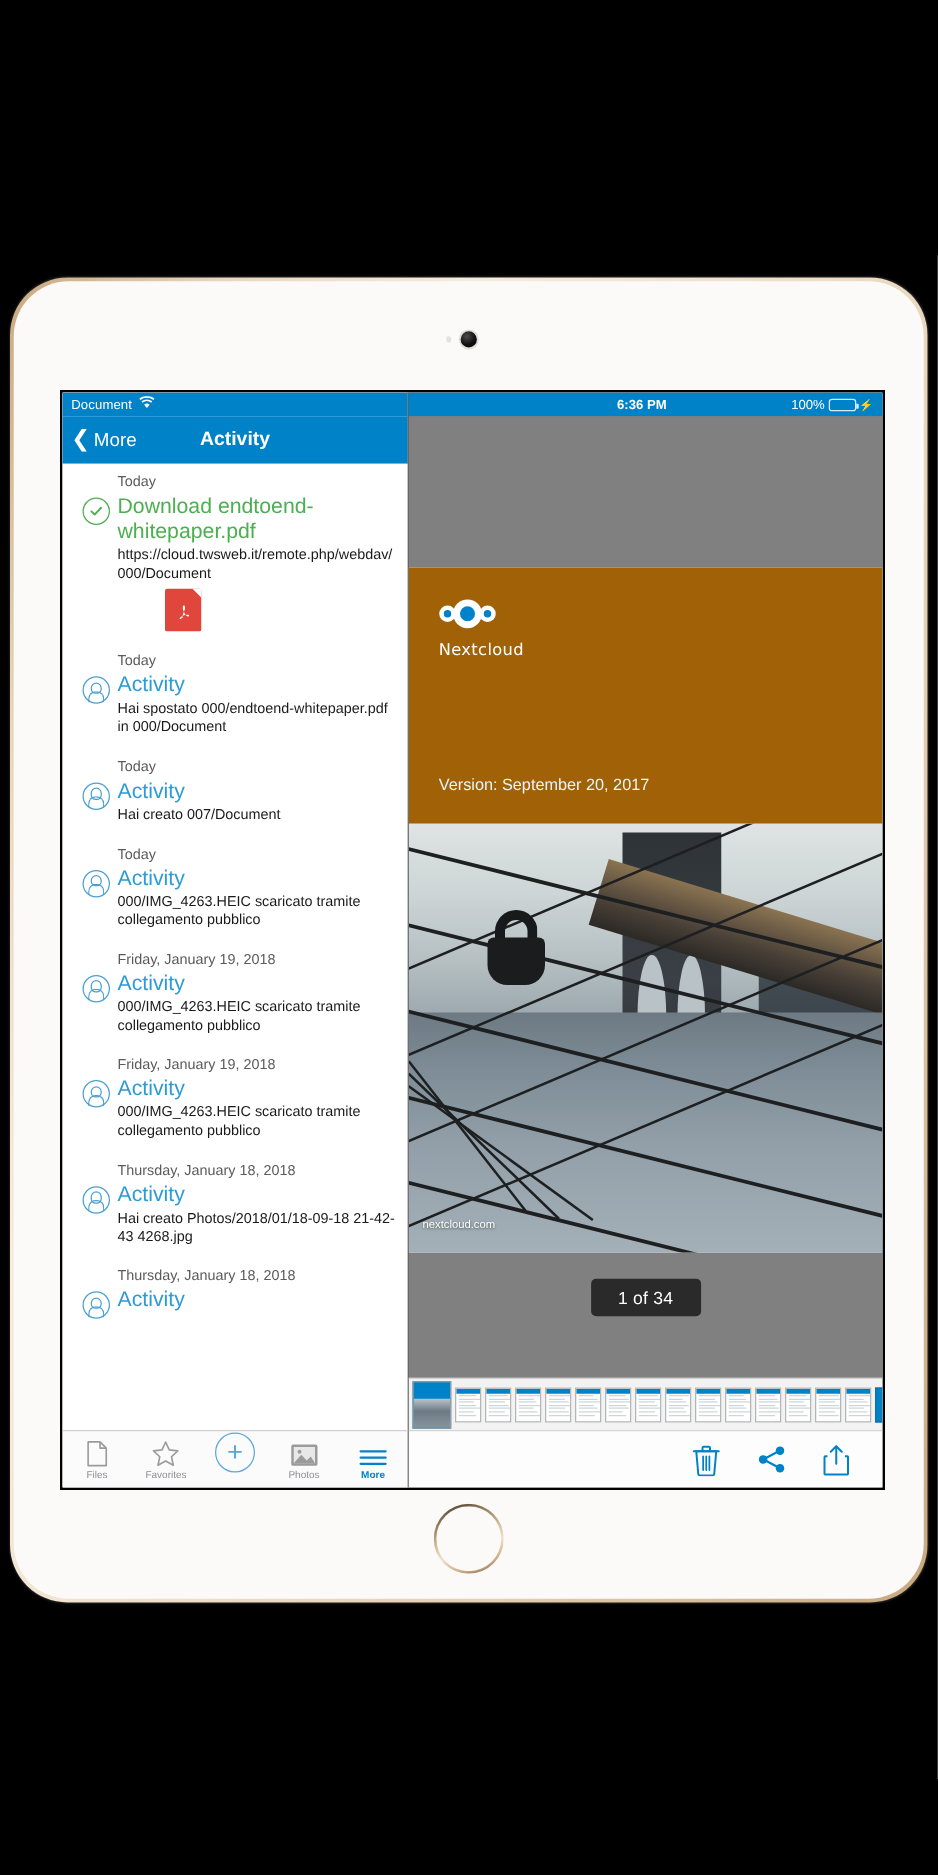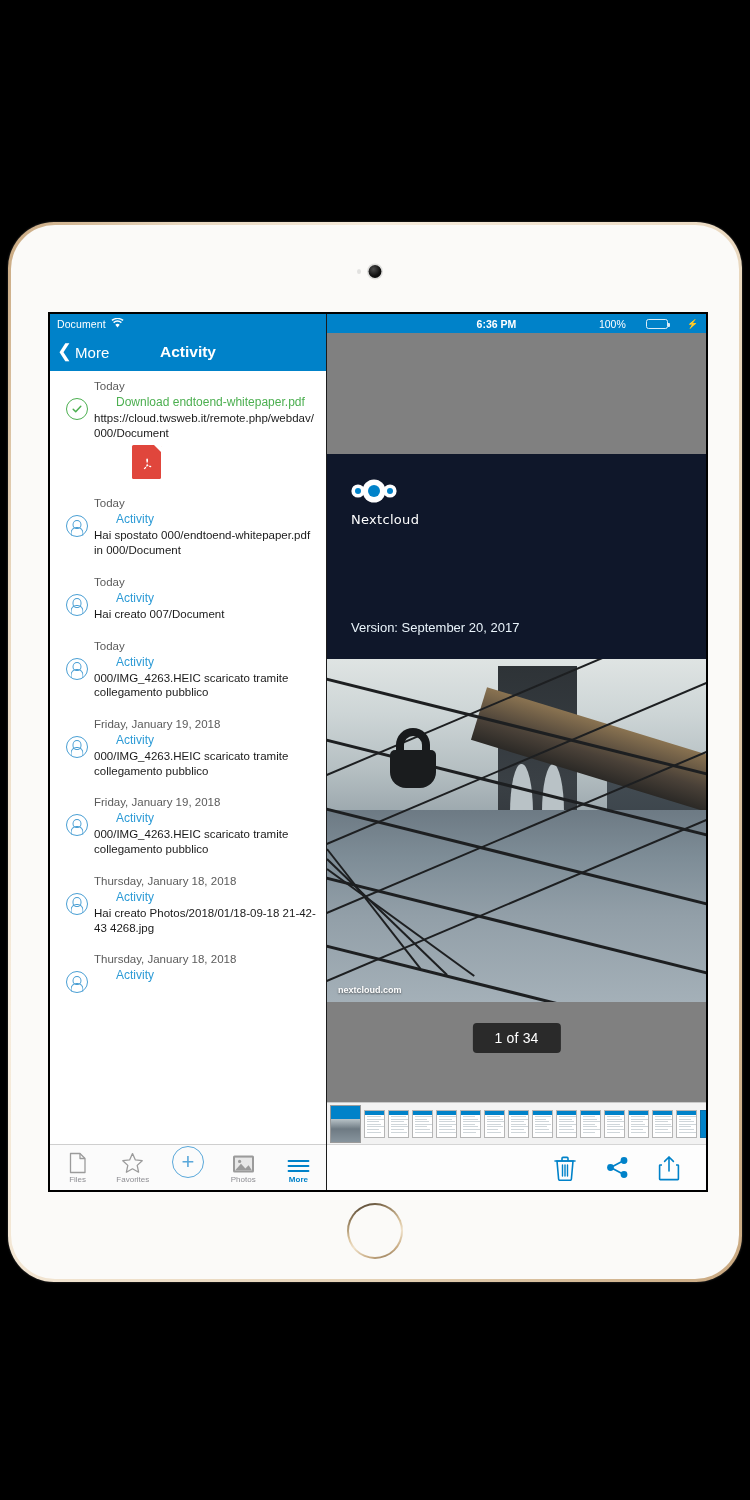--- a/index.html
+++ b/index.html
@@ -75,21 +75,21 @@
     color: #fff;
     font-size: 10.5px;
     display: flex; align-items: center;
     padding: 0 7px;
     flex-shrink: 0;
   }
   .sb-left { display:flex; align-items:center; gap:5px; }
   .sb-carrier { font-size: 10.5px; letter-spacing: .1px; }
   .wifi-ico { display:block; }
   .sb-time { flex: 1; text-align:center; font-weight:700; font-size:10.5px; }
-  .sb-right { display:flex; align-items:center; gap:20px; font-size:10.5px; }
+  .sb-right { display:flex; align-items:center; gap:3px; font-size:10.5px; }
   .batt {
     width: 22px; height: 10px;
     border: 1px solid rgba(255,255,255,.85);
     border-radius: 2.5px;
     padding: 1px; position: relative;
   }
   .batt::after {
     content:""; position:absolute; right:-3px; top:3px;
     width:1.6px; height:4px; background: rgba(255,255,255,.85);
     border-radius:0 1px 1px 0;
@@ -127,21 +127,21 @@
     position: relative;
   }
   .act-item { padding: 9px 10px 9px 10px; display:flex; gap:0; }
   .act-icon {
     width: 34px; flex-shrink:0;
     display:flex; align-items:flex-start; justify-content:center;
     padding-top: 18px;
   }
   .act-body { flex:1; min-width:0; }
   .act-date { font-size:11.5px; color:#5b5b5b; margin-bottom:3px; }
-  .act-subject { font-size:12px; color:#2d9bd6; margin-bottom:2px;margin-left:22px; }
+  .act-subject { font-size:17px; color:#2d9bd6; margin-bottom:2px; }
   .act-subject.green { color:#4caf50; }
   .act-message { font-size:11.5px; color:#1a1a1a; line-height:1.28; word-break: break-word; }
   .pdf-thumb-wrap { padding: 5px 0 0 38px; }
 
   .avatar-circle {
     width:22px; height:22px; border-radius:50%;
     border:1.4px solid #4a9fd4; position:relative;
     flex-shrink:0;
   }
   .avatar-circle::before {
@@ -219,21 +219,21 @@
     flex:1; background:#808080; position:relative;
     overflow:hidden;
     display:flex; flex-direction:column; align-items:center;
   }
   .pdf-page {
     width:100%; background:#fff;
     margin-top:121px;
     position:relative;
   }
   .pdf-cover-top {
-    background:#0f172a;
+    background:#a16207;
     padding: 24px 24px 22px 24px;
     color:#fff;
     height: 205px;
     position:relative;
   }
   .nc-logo-row { margin-bottom: 4px; }
   .nc-word {
     font-size:13px; color:#fff; letter-spacing:.3px;
     margin-top:1px; font-family:"DejaVu Sans", sans-serif;
   }
@@ -292,22 +292,22 @@
   .lock-shackle {
     position:absolute; left:8px; top:0; width:34px; height:30px;
     border: 8px solid #17191b; border-bottom:none;
     border-radius: 20px 20px 0 0;
   }
   .lock-body {
     position:absolute; left:2px; top:22px; width:46px; height:38px;
     background:#1a1c1e; border-radius:5px 5px 16px 16px;
   }
   .photo-wm {
-    position:absolute; left:11px; bottom:7px;
-    color:#fff; font-size:9px; font-weight:700;
+    position:absolute; left:11px; bottom:18px;
+    color:#fff; font-size:9px; font-weight:400;
     text-shadow:0 1px 2px rgba(0,0,0,.55);
   }
   #page-indicator {
     position:absolute; left:50%; transform:translateX(-50%);
     bottom: 49px;
     background: rgba(30,30,30,.88);
     color:#fff; font-size:14px;
     padding: 7px 22px; border-radius:4px;
     letter-spacing:.2px;
   }

